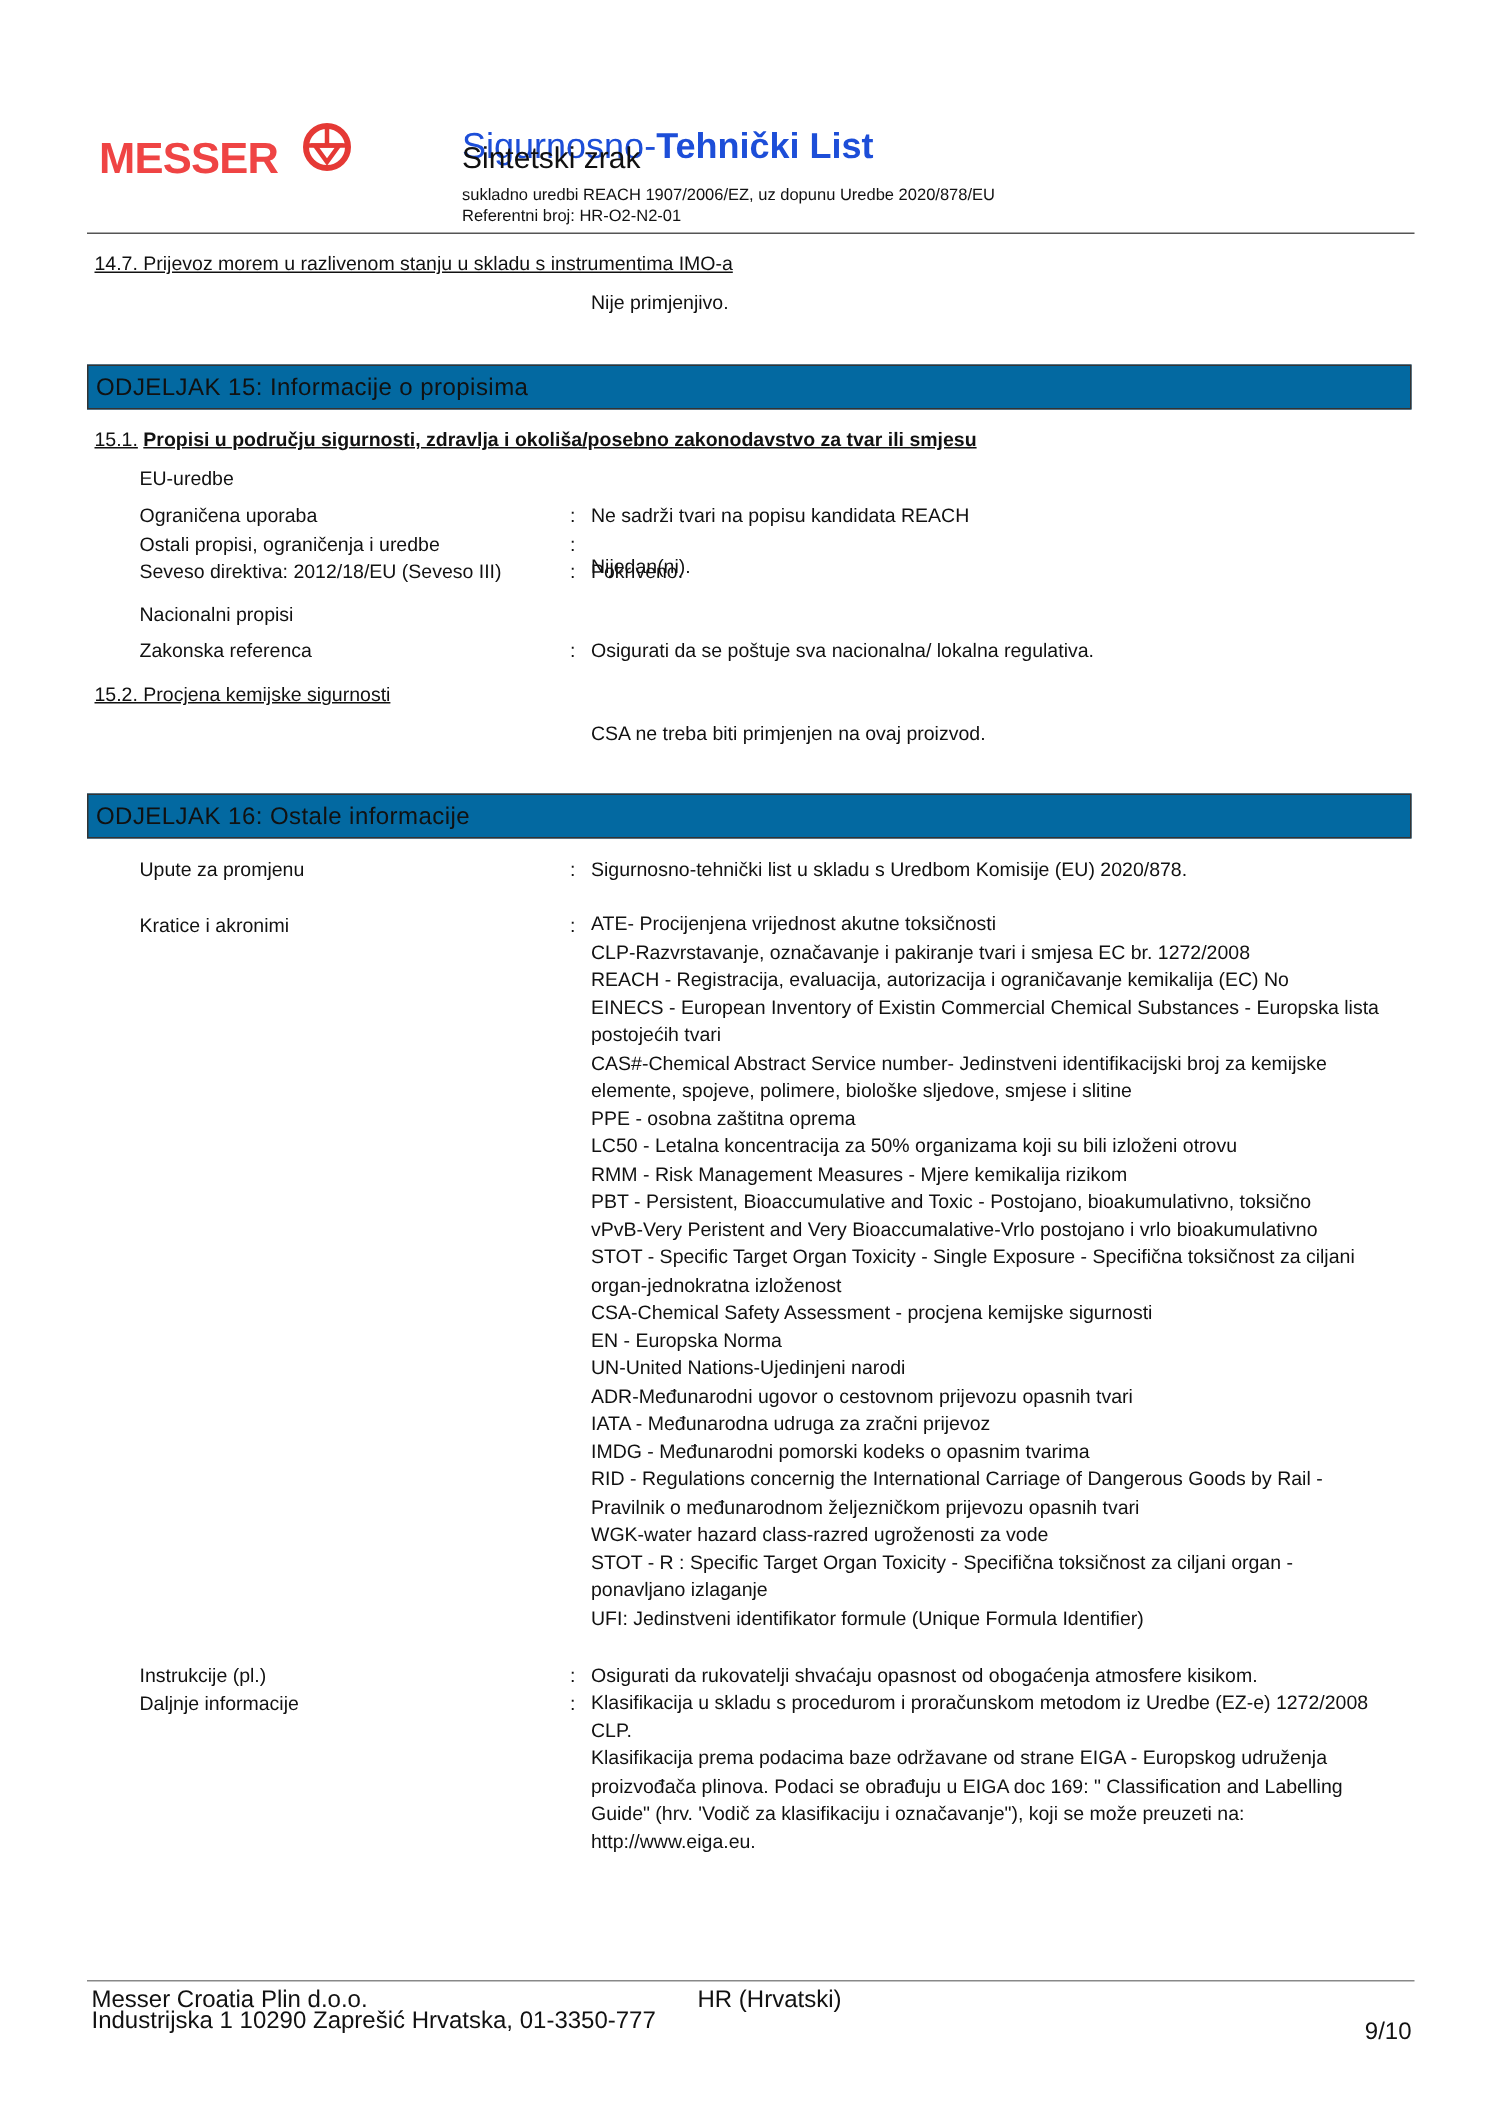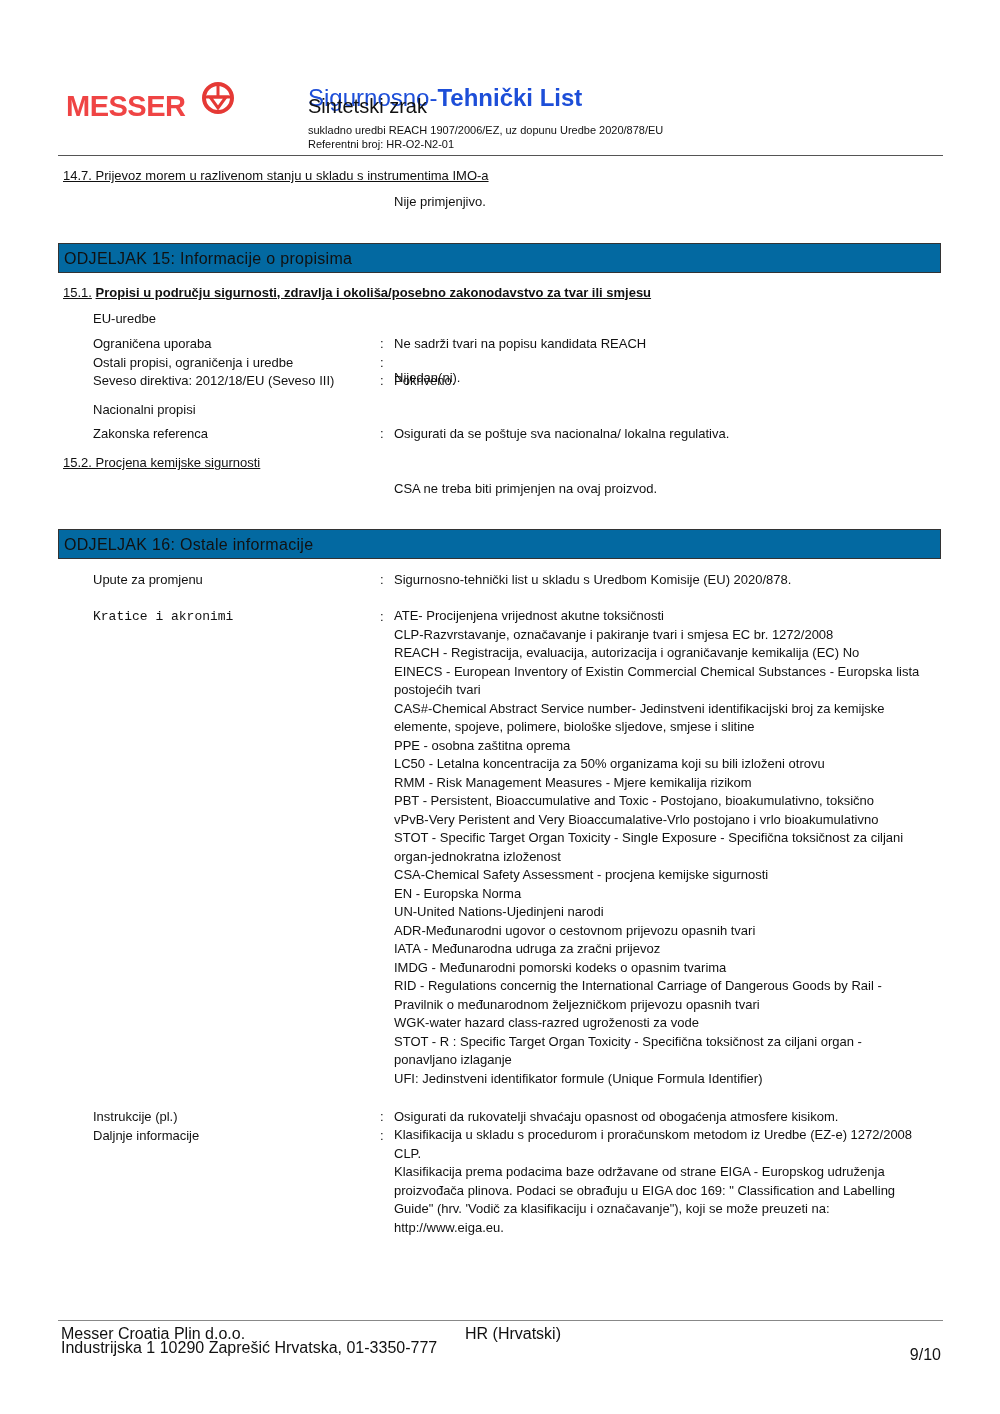--- a/index.html
+++ b/index.html
@@ -81,21 +81,21 @@
 <div class="abs body-text" style="left:394px; top:480px;">CSA ne treba biti primjenjen na ovaj proizvod.</div>
 
 <div class="abs section-box" style="top:529px;">
   <span>ODJELJAK 16: Ostale informacije</span>
 </div>
 
 <div class="abs lbl" style="top:572px;">Upute za promjenu</div>
 <div class="abs colon" style="top:572px;">:</div>
 <div class="abs val" style="top:572px;">Sigurnosno-tehnički list u skladu s Uredbom Komisije (EU) 2020/878.</div>
 
-<div class="abs lbl" style="top:609px;font-family:Liberation Mono, monospace;">Kratice i akronimi</div>
+<div class="abs lbl" style="top:609px;">Kratice i akronimi</div>
 <div class="abs colon" style="top:609px;">:</div>
 <div class="abs multi" style="top:607px;">
   <div>ATE- Procijenjena vrijednost akutne toksičnosti</div>
   <div>CLP-Razvrstavanje, označavanje i pakiranje tvari i smjesa EC br. 1272/2008</div>
   <div>REACH - Registracija, evaluacija, autorizacija i ograničavanje kemikalija (EC) No</div>
   <div>EINECS - European Inventory of Existin Commercial Chemical Substances - Europska lista</div>
   <div>postojećih tvari</div>
   <div>CAS#-Chemical Abstract Service  number- Jedinstveni identifikacijski broj za kemijske</div>
   <div>elemente, spojeve, polimere, biološke sljedove, smjese i slitine</div>
   <div>PPE - osobna zaštitna oprema</div>

